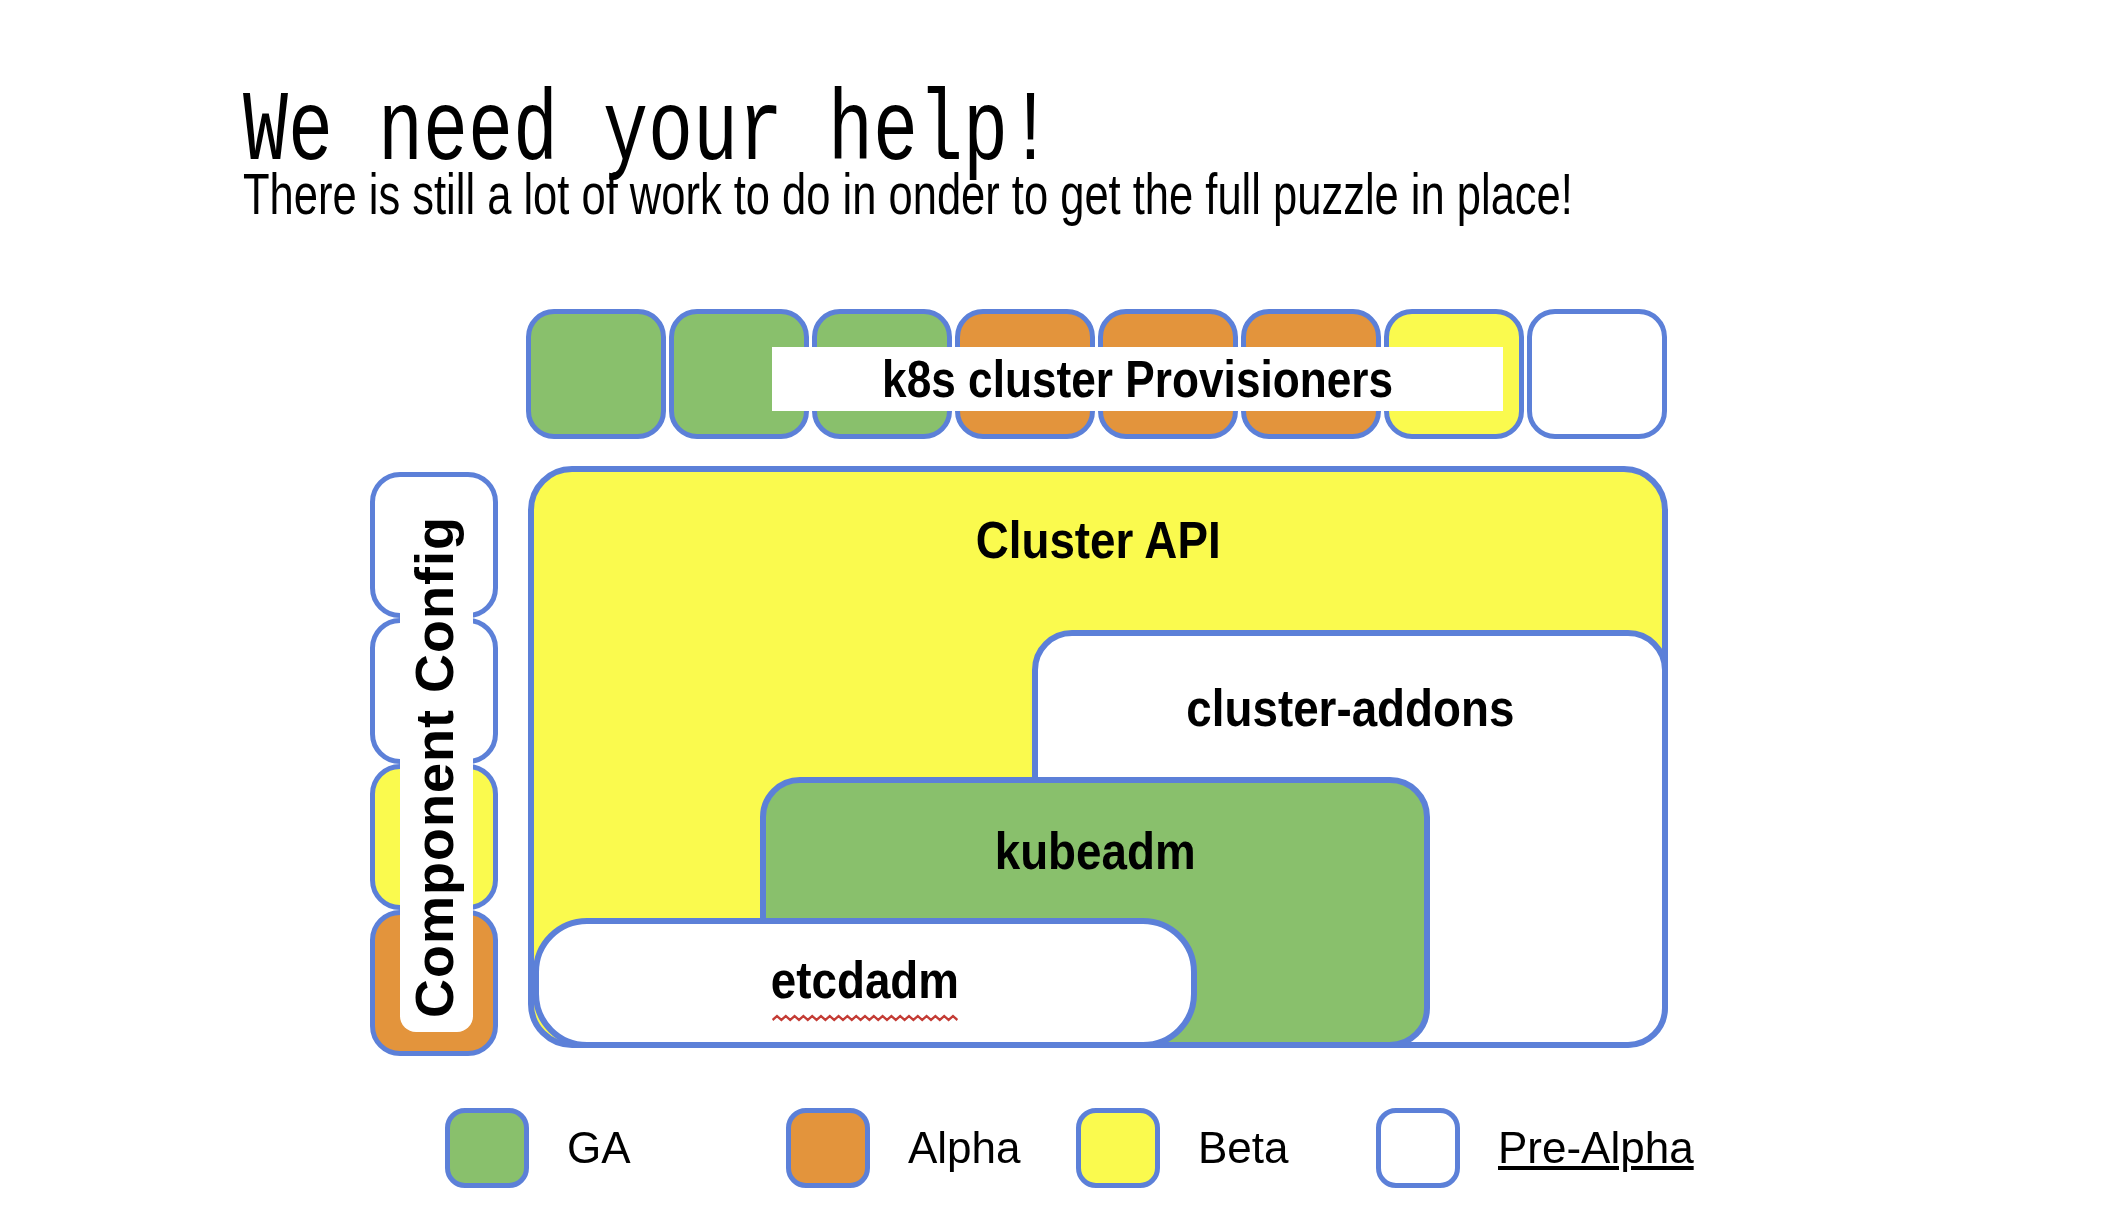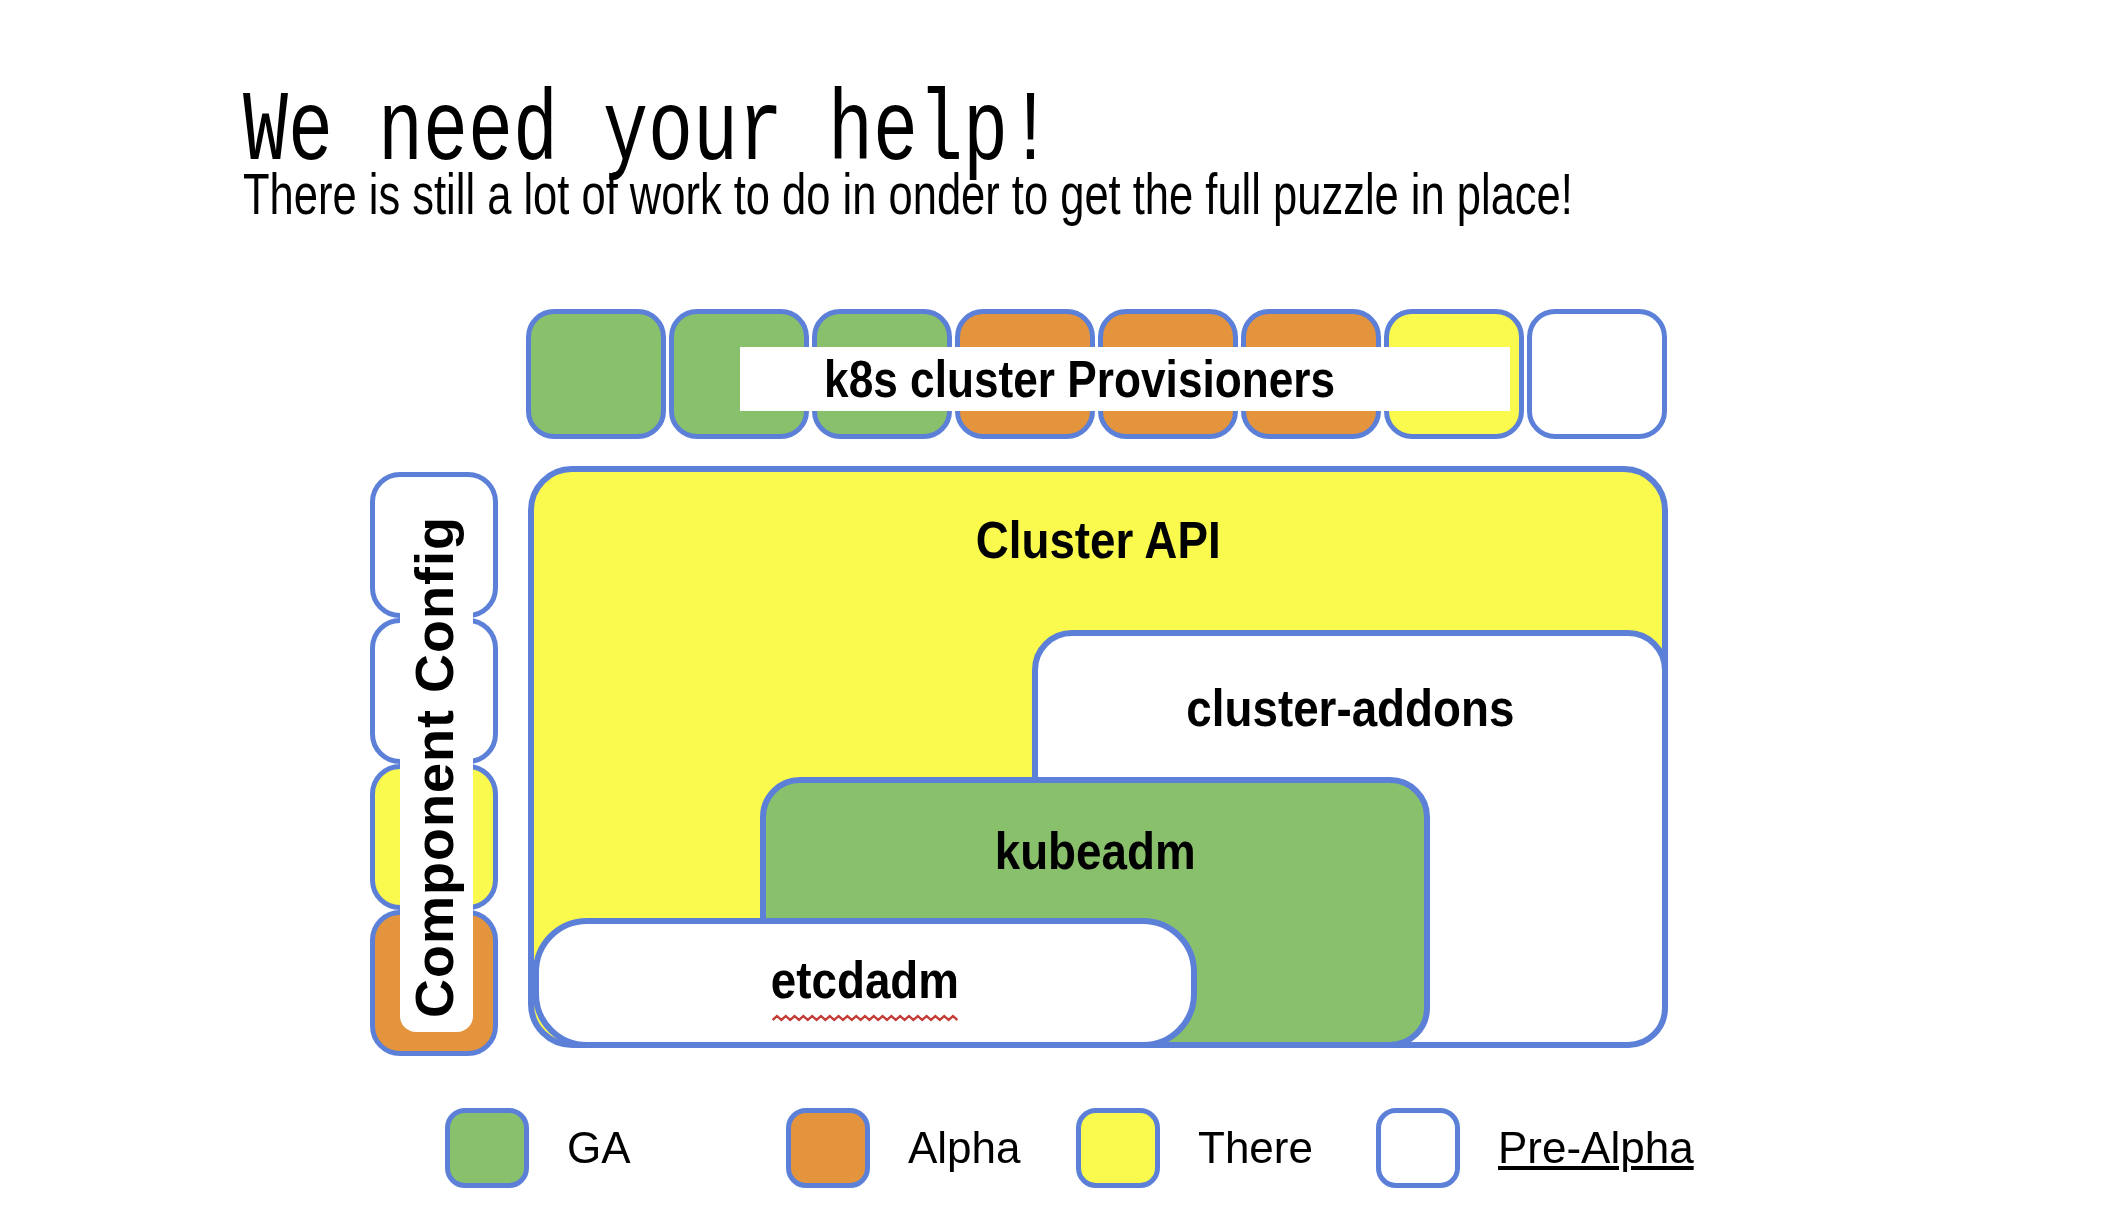--- a/index.html
+++ b/index.html
@@ -10,23 +10,23 @@
   .condensed{display:inline-block; transform:scaleX(0.75); transform-origin:0 50%; white-space:nowrap;}
   .condensed-c{display:inline-block; transform:scaleX(0.85); transform-origin:50% 50%; white-space:nowrap;}
 
   #title{position:absolute; left:243px; top:8px; font-size:100px; font-weight:400; line-height:1.15;font-family:Liberation Mono, monospace;}
   #subtitle{position:absolute; left:243px; top:159px; font-size:58px; font-weight:400; line-height:1.2;}
 
   
   #tile-row{position:absolute; left:526px; top:309px; display:flex; gap:3px;}
   .tile{width:140px; height:130px; box-sizing:border-box; border:5px solid var(--border); border-radius:28px;}
   #provisioners-label{
-    position:absolute; left:740px; top:347px; width:731px; height:64px;
-    background:#fff; z-index:5; line-height:64px;
-    font-size:52px; font-weight:700;padding-left:39px;
+    position:absolute; left:772px; top:347px; width:731px; height:64px;
+    background:#fff; z-index:5; text-align:center; line-height:64px;
+    font-size:52px; font-weight:700;
   }
 
   
   #cc-column{position:absolute; left:370px; top:472px; width:128px;}
   .cc-seg{width:128px; height:146px; box-sizing:border-box; border:5px solid var(--border); border-radius:30px;}
   #cc-label-bg{position:absolute; left:400px; top:505px; width:73px; height:527px; background:#fff; border-radius:16px; z-index:6;}
   #cc-text{
     position:absolute; left:154px; top:737px; width:560px; height:60px; line-height:60px;
     text-align:center; transform:rotate(-90deg); transform-origin:center;
     font-size:54px; font-weight:700; z-index:7; letter-spacing:1px;
@@ -116,21 +116,21 @@
       <div class="legend-item">
         <span class="swatch fill-ga"></span>
         <span class="legend-label">GA</span>
       </div>
       <div class="legend-item">
         <span class="swatch fill-beta"></span>
         <span class="legend-label">Alpha</span>
       </div>
       <div class="legend-item">
         <span class="swatch fill-alpha"></span>
-        <span class="legend-label">There</span>
+        <span class="legend-label">Beta</span>
       </div>
       <div class="legend-item">
         <span class="swatch fill-pre_alpha"></span>
         <span class="legend-label">Pre-Alpha</span>
       </div>
     </div>
 
 </div>
 
 </body></html>

